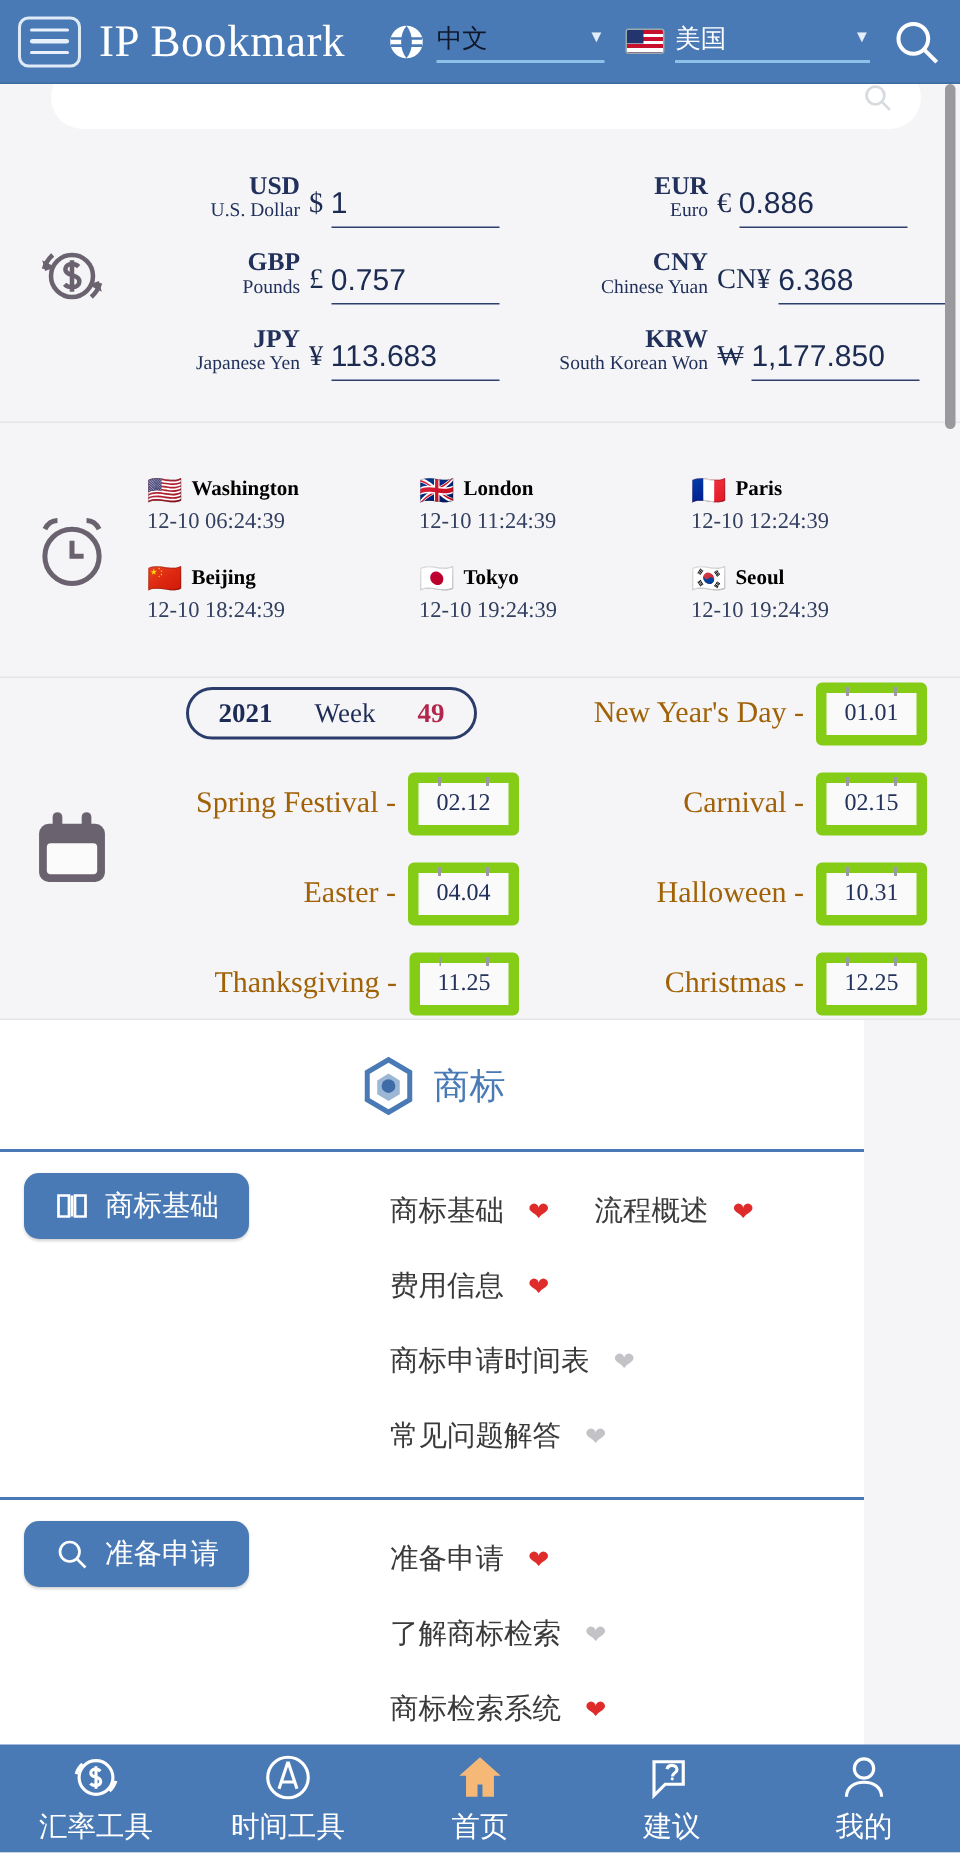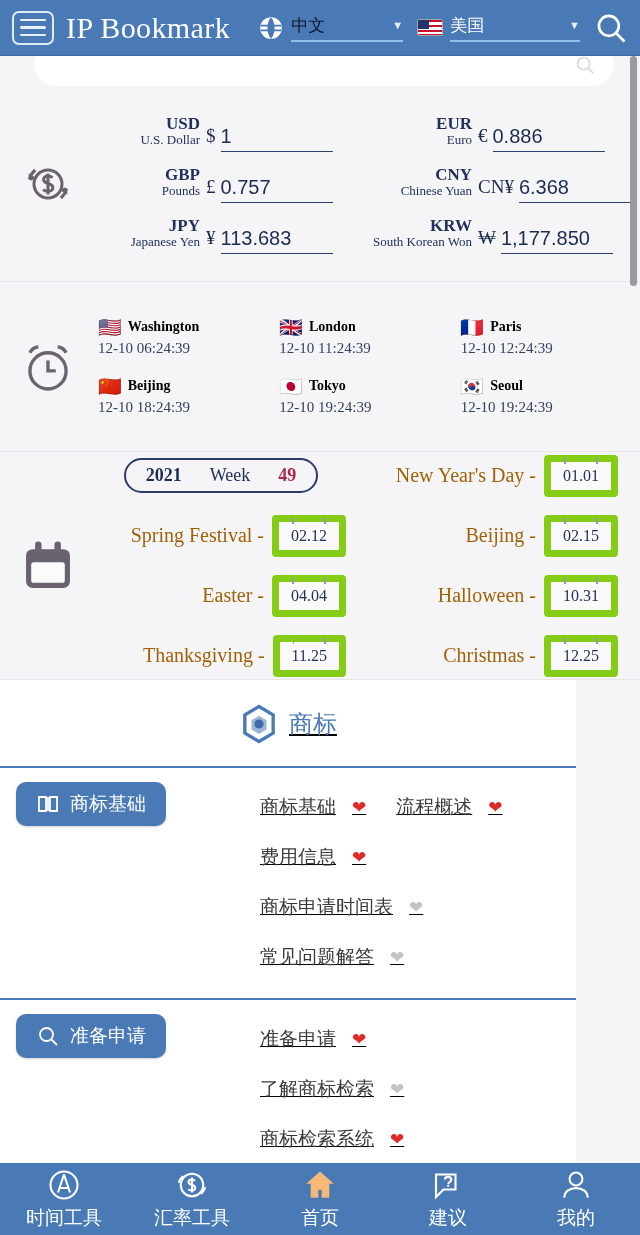--- a/index.html
+++ b/index.html
@@ -104,21 +104,21 @@
     border: 7px solid #84cc16; border-radius: 4px; padding: 5px 12px; background: #fafafb;
     font-family: "Liberation Serif", serif; font-size: 16px; color: #23325c; position: relative;
   }
   .hol-box::before, .hol-box::after {
     content: ""; position: absolute; top: -4px; width: 1.5px; height: 6px; background: #9a9aa2;
   }
   .hol-box::before { left: 22%; }
   .hol-box::after { right: 22%; }
 
   
-  .tm-wrap { position: absolute; top: 680px; left: 0; width: 576px; background: #ffffff; text-decoration: underline; }
+  .tm-wrap { position: absolute; top: 680px; left: 0; width: 576px; background: #ffffff; }
   .tm-logo-row { display: flex; align-items: center; justify-content: center; gap: 10px; padding: 24px 0 22px 0; }
   .tm-logo-text { font-size: 24px; color: #4a7ab5; }
   .tm-group { border-top: 2px solid #4a7ab5; display: flex; padding: 14px 0 16px 0; }
   .tm-btn-col { width: 260px; flex: none; padding-left: 16px; }
   .tm-btn {
     background: #4a7ab5; color: #ffffff; border-radius: 10px; height: 44px;
     display: inline-flex; align-items: center; gap: 10px; padding: 0 20px;
     font-size: 19px; box-shadow: 0 1px 2px rgba(0,0,0,.18);
   }
   .tm-links { flex: 1; display: flex; flex-wrap: wrap; align-content: flex-start; }
@@ -327,21 +327,21 @@
         </div>
         <div class="cal-cell">
           <span class="hol-label">New Year's Day -</span>
           <span class="hol-box">01.01</span>
         </div>
         <div class="cal-cell">
           <span class="hol-label">Spring Festival -</span>
           <span class="hol-box">02.12</span>
         </div>
         <div class="cal-cell">
-          <span class="hol-label">Beijing -</span>
+          <span class="hol-label">Carnival -</span>
           <span class="hol-box">02.15</span>
         </div>
         <div class="cal-cell">
           <span class="hol-label">Easter -</span>
           <span class="hol-box">04.04</span>
         </div>
         <div class="cal-cell">
           <span class="hol-label">Halloween -</span>
           <span class="hol-box">10.31</span>
         </div>
@@ -432,32 +432,32 @@
     </div>
   </div>
 
   <div class="scrollbar">
     <div class="scroll-thumb"></div>
   </div>
 
   <div class="bottom-nav">
     <div class="nav-item">
       <svg width="36" height="36" viewBox="0 0 24 24" fill="none" stroke="#ffffff" stroke-width="1.4">
-        <circle cx="12" cy="12" r="9"></circle>
-          <path d="M12 5l-4 12M12 5l4 12M8.5 14h7"></path>
-      </svg>
-      <span class="nav-label">时间工具</span>
-    </div>
-    <div class="nav-item">
-      <svg width="36" height="36" viewBox="0 0 24 24" fill="none" stroke="#ffffff" stroke-width="1.4">
         <circle cx="12" cy="12" r="7.5"></circle>
         <path d="M12 7v10M14 9.2c-.6-.6-1.3-.9-2.2-.9-1.2 0-2.1.7-2.1 1.7s.8 1.5 2.1 1.8c1.4.4 2.3.9 2.3 2 0 1.1-1 1.8-2.3 1.8-.9 0-1.8-.3-2.3-.9"></path>
         <path d="M3.2 10.5A9 9 0 0 1 6 6M20.8 13.5a9 9 0 0 1-2.8 4.5"></path>
       </svg>
       <span class="nav-label">汇率工具</span>
+    </div>
+    <div class="nav-item">
+      <svg width="36" height="36" viewBox="0 0 24 24" fill="none" stroke="#ffffff" stroke-width="1.4">
+        <circle cx="12" cy="12" r="9"></circle>
+          <path d="M12 5l-4 12M12 5l4 12M8.5 14h7"></path>
+      </svg>
+      <span class="nav-label">时间工具</span>
     </div>
     <div class="nav-item active">
       <svg width="36" height="36" viewBox="0 0 24 24">
         <path d="M12 3L2.8 11.2h3v9.3h5.1v-5.4h2.2v5.4h5.1v-9.3h3z" fill="#f5b877"></path>
       </svg>
       <span class="nav-label">首页</span>
     </div>
     <div class="nav-item">
       <svg width="36" height="36" viewBox="0 0 24 24" fill="none" stroke="#ffffff" stroke-width="1.4">
         <path d="M4 5h13v10H9l-5 5z"></path>

